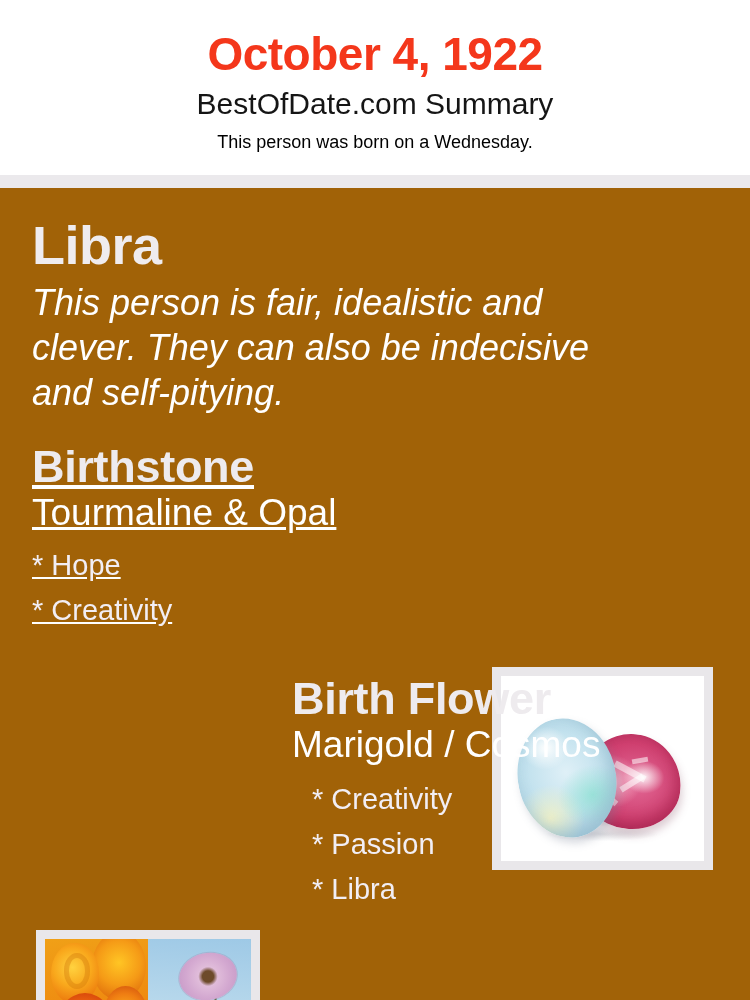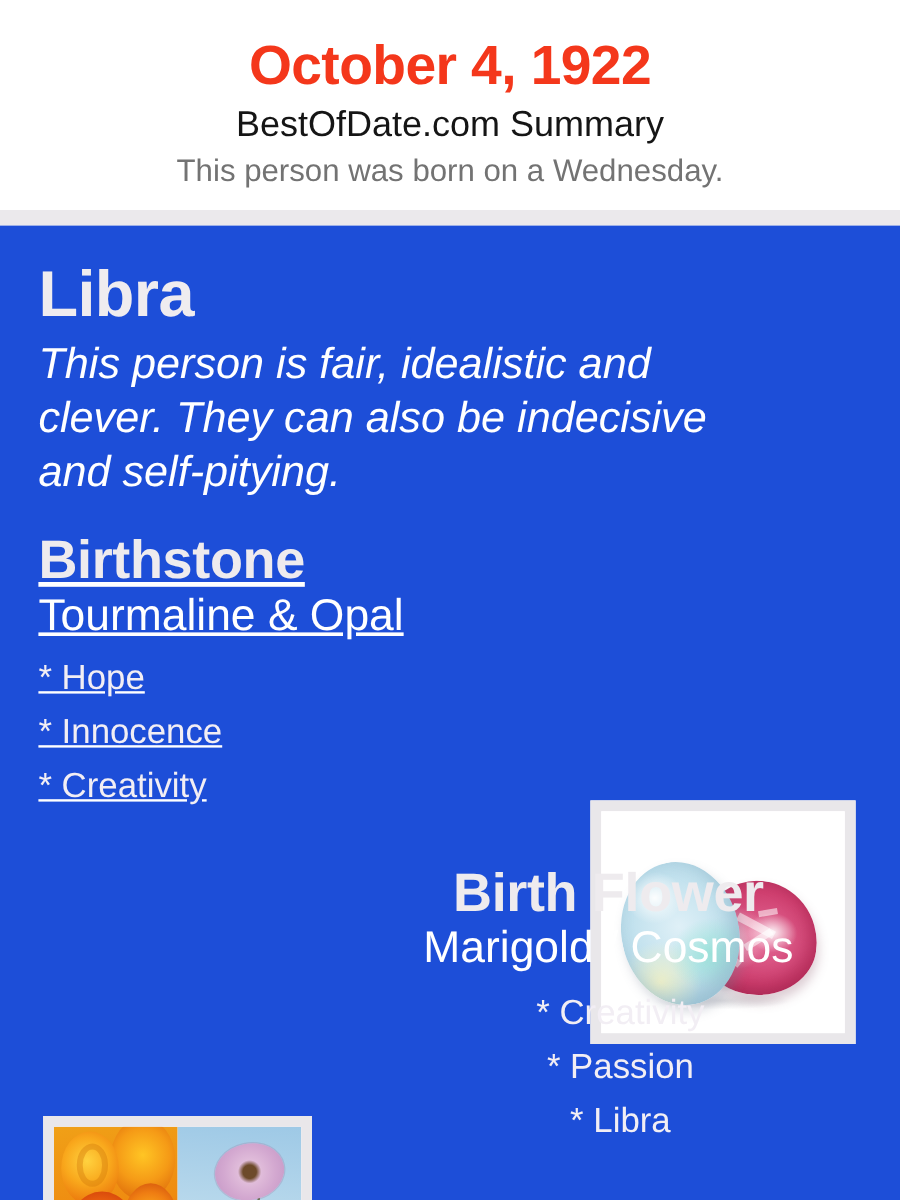--- a/index.html
+++ b/index.html
@@ -25,36 +25,36 @@
     line-height:56px;
     letter-spacing:-0.5px;
   }
   .header-site {
     font-size:30px;
     color:#151515;
     line-height:40px;
     margin-top:2px;
   }
   .header-note {
-    font-size:26px;
-    color:#737373;
+    font-size:18px;
+    color:#000000;
     line-height:34px;
     margin-top:1px;
   }
   .divider {
     height:13px;
     background:#ebe9ec;
     width:100%;
   }
 
   
   .body-purple {
     position:relative;
     height:812px;
-    background:#1d4ed8;
+    background:#a16207;
     color:#ffffff;
     overflow:hidden;
   }
 
   .sign-block { padding:26px 0 0 32px; }
   .sign-name {
     font-size:54px;
     font-weight:bold;
     color:#efecef;
     line-height:62px;
@@ -184,21 +184,21 @@
   .cs-flower {
     position:absolute; border-radius:50%;
     background:radial-gradient(circle at 50% 50%, #6d4a2a 0%, #6d4a2a 15%, #e0bcda 26%, #d3a8d0 58%, #c294c4 100%);
     box-shadow:0 0 0 1px rgba(150,110,150,0.25);
   }
   .cs-f1 { left:30%; top:8%;  width:56%; height:26%; transform:rotate(-12deg); }
 
   
   .flower-row { position:relative; margin-top:40px; }
   .flower-text {
-    position:absolute; left:282px; top:0; width:450px;text-align:center;
+    position:absolute; left:292px; top:0; width:450px;
   }
   .flower-traits { padding-left:20px; margin-top:10px; }
 </style>
 </head>
 <body>
 
 <div class="page">
 
   <div class="header">
     <div class="header-date">October 4, 1922</div>
@@ -214,21 +214,20 @@
       <div class="sign-name">Libra</div>
       <div class="sign-desc">This person is fair, idealistic and clever. They can also be indecisive and self-pitying.</div>
     </div>
 
     <div class="stone-row">
       <div class="stone-text">
         <div class="block-title">Birthstone</div>
         <div class="block-sub">Tourmaline &amp; Opal</div>
         <div class="trait-list">
           <div class="trait">* Hope</div>
-          <div class="trait">* Innocence</div>
           <div class="trait">* Creativity</div>
         </div>
       </div>
     </div>
 
     <div class="frame frame-stone">
       <div class="gem-canvas">
         <div class="gem-shadow"></div>
         <div class="tourmaline"></div>
         <div class="gem-facet f1"></div>

